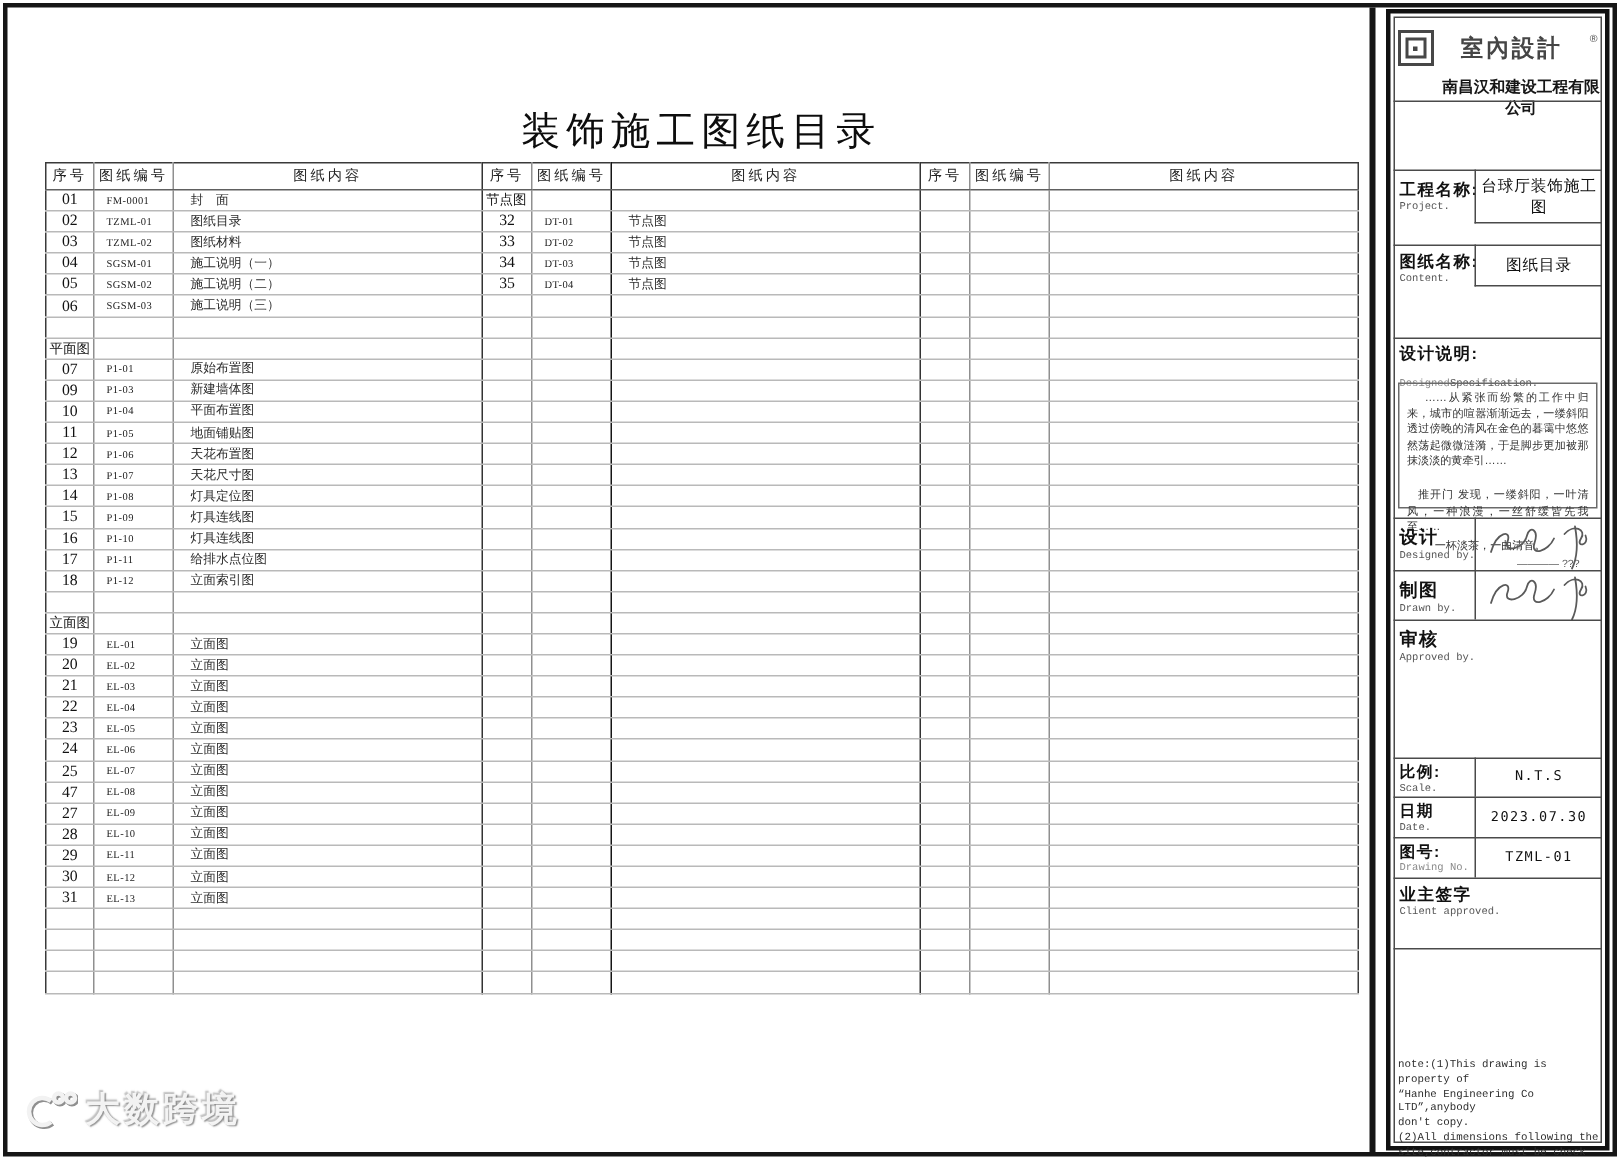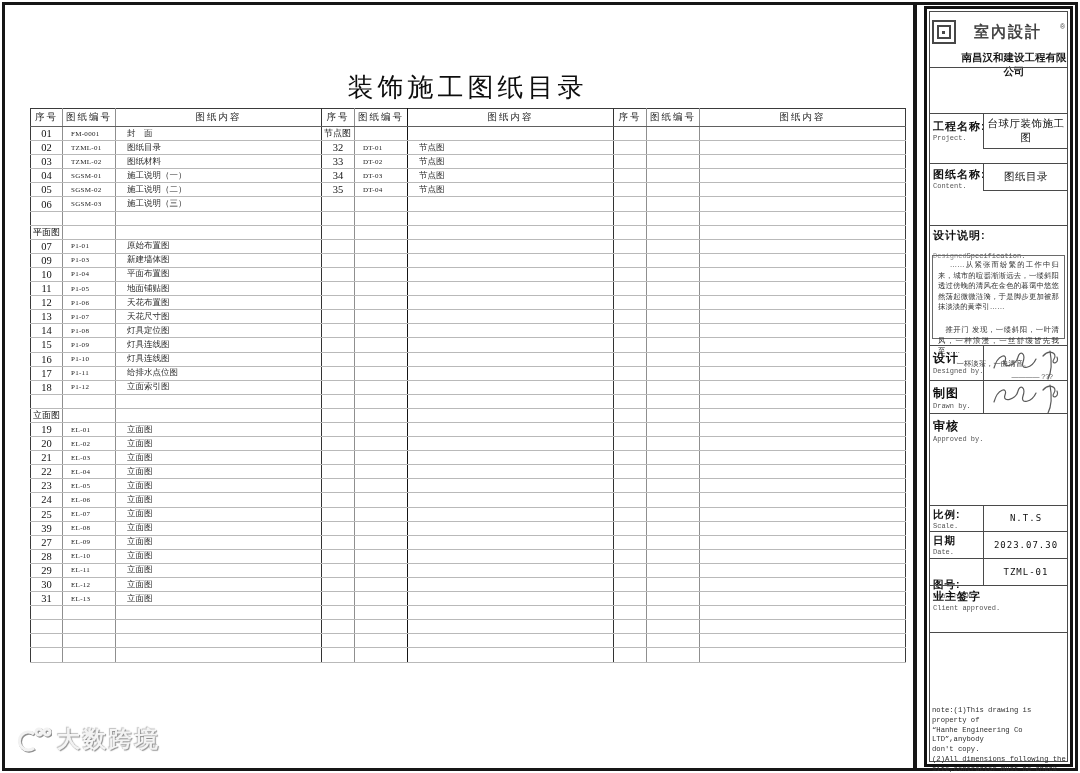--- a/index.html
+++ b/index.html
@@ -408,21 +408,21 @@
         <td class="code c1">EL-07</td>
         <td class="content c2">立面图</td>
         <td class="no c3"></td>
         <td class="code c4"></td>
         <td class="content c5"></td>
         <td class="no c6"></td>
         <td class="code c7"></td>
         <td class="content c8"></td>
       </tr>
       <tr>
-        <td class="no c0">39</td>
+        <td class="no c0">47</td>
         <td class="code c1">EL-08</td>
         <td class="content c2">立面图</td>
         <td class="no c3"></td>
         <td class="code c4"></td>
         <td class="content c5"></td>
         <td class="no c6"></td>
         <td class="code c7"></td>
         <td class="content c8"></td>
       </tr>
       <tr>
@@ -647,21 +647,21 @@
   <div class="abs" style="left:6px;top:525px">
     <div class="lab" style="font-size:10.5px">日期</div>
     <div class="sublab dark">Date.</div>
   </div>
   <div class="vcell" style="top:522px;height:27px">
     <span class="val-mono">2023.07.30</span>
   </div>
 
   <div class="hline" style="top:549px"></div>
 
-  <div class="abs" style="left:6px;top:569px">
+  <div class="abs" style="left:6px;top:552px">
     <div class="lab" style="font-size:10.5px">图号:</div>
     <div class="sublab">Drawing No.</div>
   </div>
   <div class="vcell" style="top:549px;height:27px">
     <span class="val-mono">TZML-01</span>
   </div>
 
   <div class="hline" style="top:576px"></div>
 
   <div class="abs" style="left:6px;top:580px">

